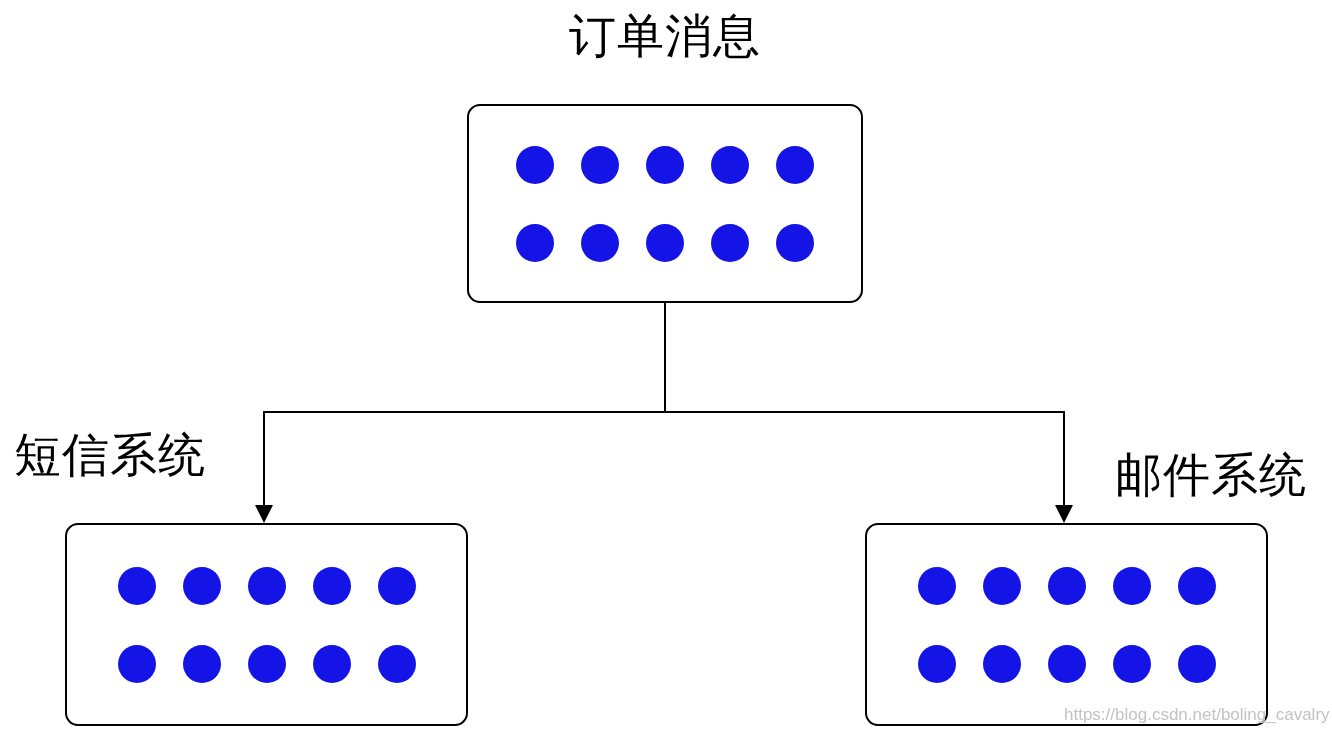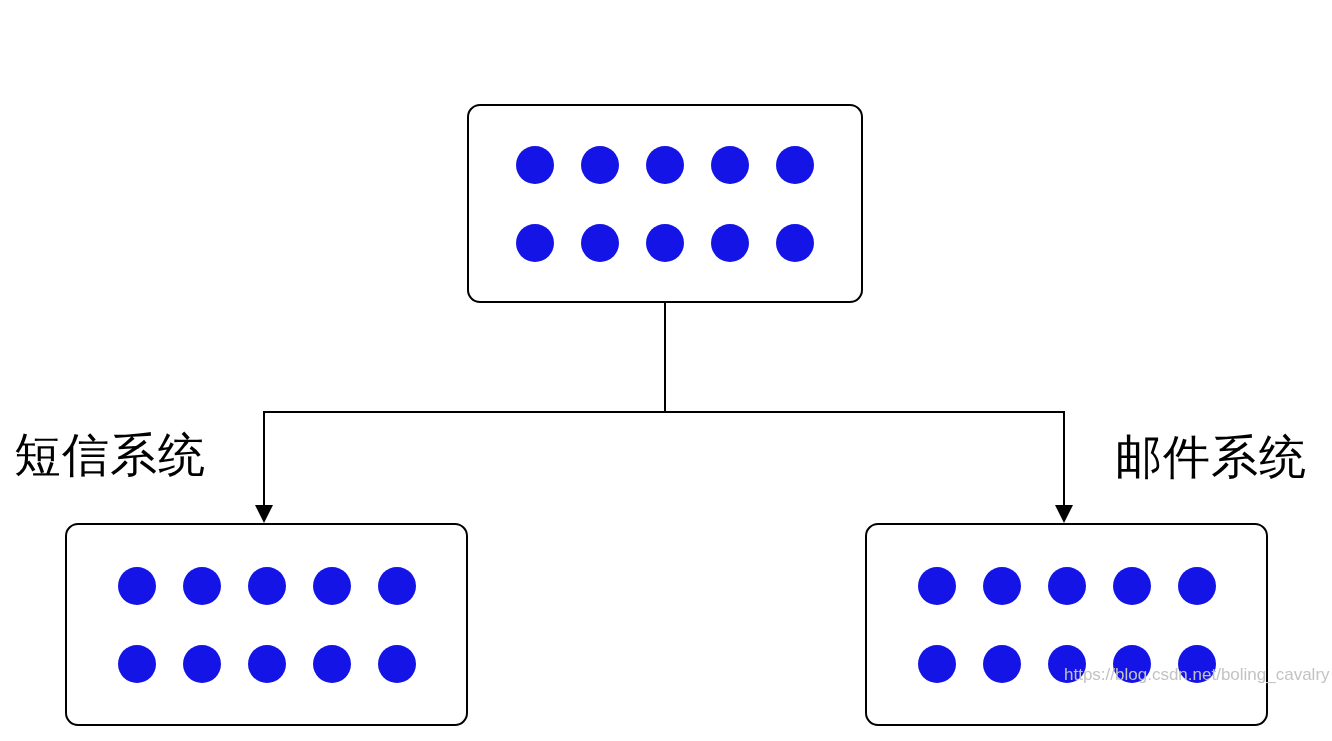--- a/index.html
+++ b/index.html
@@ -22,21 +22,21 @@
     white-space: nowrap;
     letter-spacing: 1px;
   }
   .label-order {
     left: 465px;
     top: 8px;
     width: 400px;
     text-align: center;
   }
   .label-sms  { left: 14px;   top: 427px; font-family: Liberation Serif, serif; }
-  .label-email{ left: 1115px; top: 429px; }
+  .label-email{ left: 1115px; top: 447px; }
   .node-box {
     position: absolute;
     box-sizing: border-box;
     border: 2px solid var(--node-border, #000000);
     border-radius: 13px;
     background: var(--background, #ffffff);
     display: flex;
     align-items: center;
     justify-content: center;
   }
@@ -60,41 +60,42 @@
     left: 0;
     top: 0;
     width: 1332px;
     height: 741px;
     color: var(--line, #000000);
     pointer-events: none;
   }
   .watermark {
     position: absolute;
     left: 1064px;
-    top: 665px;
+    top: 705px;
     font-size: 17px;
     color: var(--watermark-text, #c3c3c3);
     white-space: nowrap;
     z-index: 3;
   }
 </style>
 </head>
 <body style="--dot: #1414e6; --line: #000000; --node-border: #000000; --background: #ffffff; --label-text: #000000; --watermark-text: #c3c3c3;">
 
 <div class="stage">
 
   <svg class="connector-svg" viewBox="0 0 1332 741" xmlns="http://www.w3.org/2000/svg">
     <line x1="665" y1="303" x2="665" y2="412" stroke="currentColor" stroke-width="2"></line>
     <line x1="264" y1="412" x2="1064" y2="412" stroke="currentColor" stroke-width="2"></line>
     <line x1="264" y1="411" x2="264" y2="507" stroke="currentColor" stroke-width="2"></line>
     <polygon points="255,505 273,505 264,523" fill="currentColor"></polygon>
     <line x1="1064" y1="411" x2="1064" y2="507" stroke="currentColor" stroke-width="2"></line>
     <polygon points="1055,505 1073,505 1064,523" fill="currentColor"></polygon>
   </svg>
 
+  <div class="node-label label-order">订单消息</div>
   <div class="node-label label-sms">短信系统</div>
   <div class="node-label label-email">邮件系统</div>
 
   <div class="node-box box-order">
     <div class="dot-grid">
         <span class="dot"></span>
         <span class="dot"></span>
         <span class="dot"></span>
         <span class="dot"></span>
         <span class="dot"></span>

